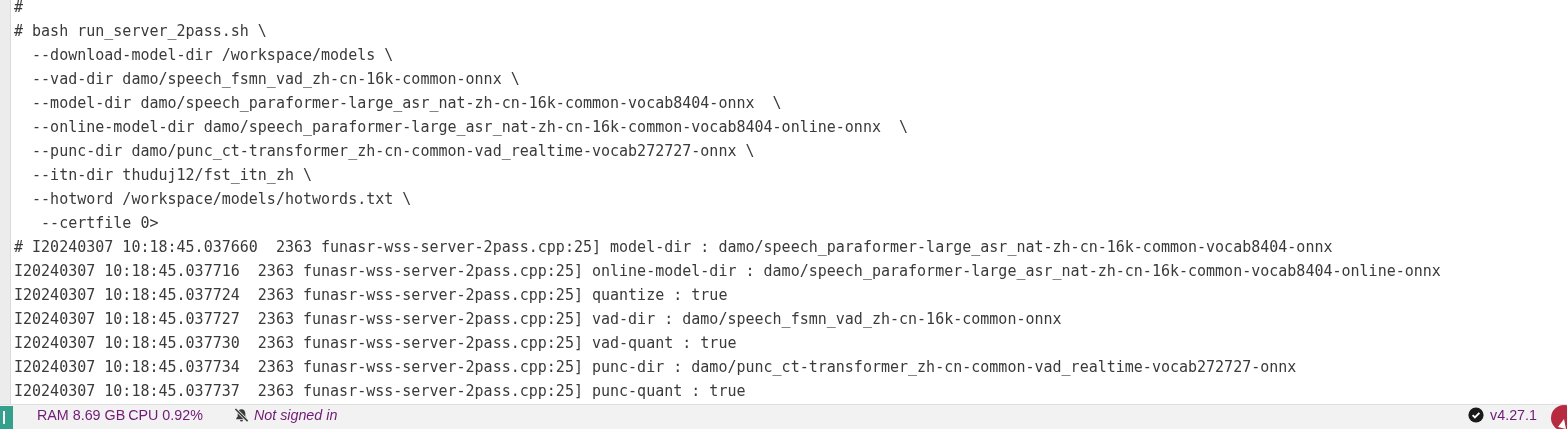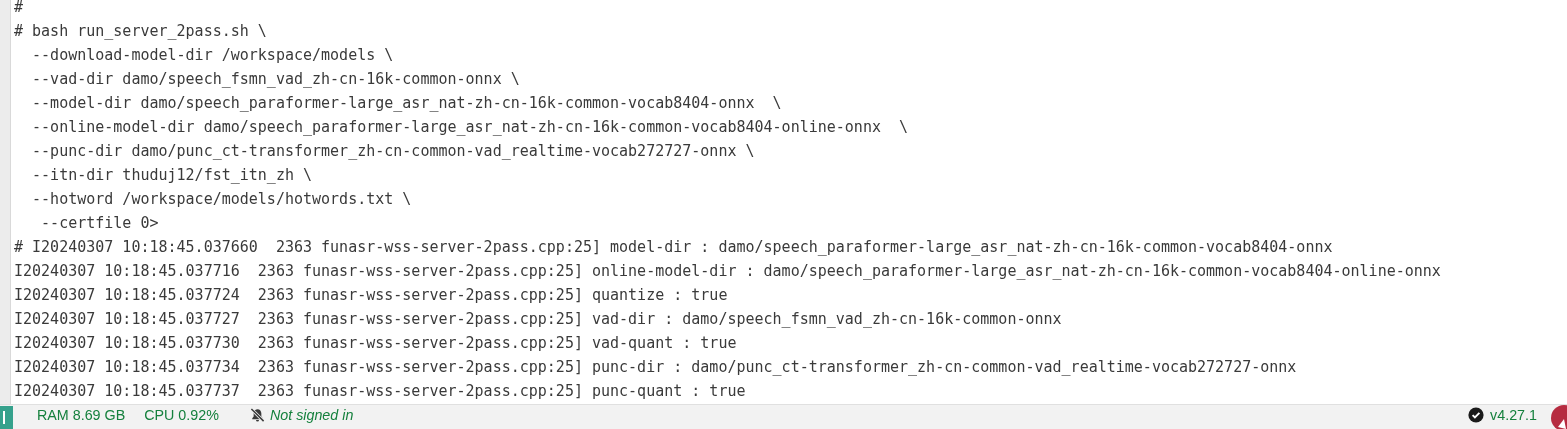--- a/index.html
+++ b/index.html
@@ -17,32 +17,32 @@
     position:absolute; left:14px; top:-5px; right:0;
     font-family:"DejaVu Sans Mono", monospace;
     font-size:15px; line-height:24px; color:#3a3a3a;
     white-space:pre;
   }
   .statusbar {
     position:absolute; left:0; bottom:0; width:1567px; height:25px;
     background:#f2f2f2; border-top:1px solid #e0e0e0;
     display:flex; align-items:center;
     padding-left:13px; padding-bottom:4px;
-    font-size:14.3px; color:#15803d;
+    font-size:14.3px; color:#701a75;
   }
   .logo {
     position:absolute; left:0; top:1px; width:13px; height:24px;
     background:#35a18c;
   }
   .logo .stripe {
     position:absolute; left:3px; top:5px; width:2px; height:13px; background:#ffffff;
   }
   .sb-item { white-space:nowrap; }
   .sb-ram { margin-left:24px; }
-  .sb-cpu { margin-left:19px; }
+  .sb-cpu { margin-left:3px; }
   .bell { margin-left:31px; width:15px; height:15px; flex:0 0 auto; }
   .sb-signin { margin-left:5px;font-style:italic; }
   .sb-right { margin-left:auto; display:flex; align-items:flex-end; margin-right:30px; }
   .check { width:16px; height:16px; flex:0 0 auto; }
   .sb-version { margin-left:6px; }
   .badge {
     position:absolute; right:-10px; top:0px; width:26px; height:26px;
   }
 </style>
 </head>

